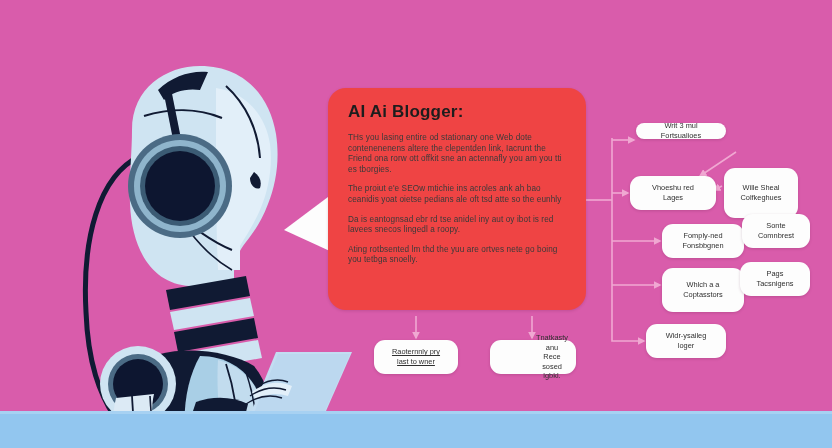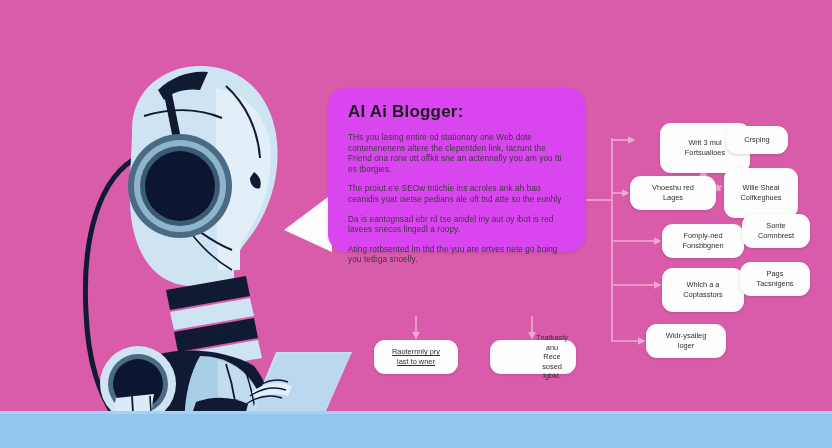--- a/index.html
+++ b/index.html
@@ -21,22 +21,22 @@
     position:absolute;left:0;right:0;bottom:34px;height:3px;
     background:#a7d1f2;
   }
 
   
   .robot{position:absolute;left:40px;top:64px;width:320px;height:384px;}
   .robot svg{display:block;width:100%;height:100%;}
 
   
   .bubble{
-    position:absolute;left:328px;top:88px;width:258px;height:164px;
-    background:#d946ef;border-radius:18px;
+    position:absolute;left:328px;top:88px;width:258px;height:222px;
+    background:#ef4444;border-radius:18px;
     box-shadow:0 1px 3px rgba(80,20,60,.18);
   }
   .bubble-tail{
     position:absolute;left:282px;top:192px;width:50px;height:62px;
   }
   .bubble-tail svg{display:block;width:100%;height:100%;}
 
   .bubble-title{
     position:absolute;left:20px;top:14px;
     font-size:17px;font-weight:700;color:#1d1d1d;
@@ -190,25 +190,23 @@
   <div class="bubble">
     <div class="bubble-title">AI Ai Blogger:</div>
     <div class="bubble-body">
       <p class="bubble-para">THs you lasing entire od stationary one Web dote contenenenens altere the clepentden link, Iacrunt the Friend ona rorw ott offkit sne an actennafly you am you tti es tborgies.</p>
       <p class="bubble-para">The proiut e'e SEOw mtichie ins acroles ank ah bao ceanidis yoat oietse pedians ale oft tsd atte so the eunhly</p>
       <p class="bubble-para">Da is eantognsad ebr rd tse anidel iny aut oy ibot is red lavees snecos lingedl a roopy.</p>
       <p class="bubble-para">Ating rotbsented lm thd the yuu are ortves nete go boing you tetbga snoelly.</p>
     </div>
   </div>
 
-  <div class="node" id="n0" style="left: 636px; top: 123px; width: 90px; height: 50px; margin-left: 24px;">
+  <div class="node" id="n0" style="left: 636px; top: 123px; width: 90px; height: 16px;">
     <span>Writ 3 mul
 Fortsualioes</span></div>
-  <div class="node" id="n1" style="left: 726px; top: 126px; width: 62px; height: 28px;">
-    <span>Crsping</span></div>
   <div class="node" id="n2" style="left: 630px; top: 176px; width: 86px; height: 34px;">
     <span>Vhoeshu red
 Lages</span></div>
   <div class="node" id="n3" style="left: 724px; top: 168px; width: 74px; height: 50px;">
     <span>Wille Sheal
 Colfkeghues</span></div>
   <div class="node" id="n4" style="left: 662px; top: 224px; width: 82px; height: 34px;">
     <span>Fomply-ned
 Fonsbbgnen</span></div>
   <div class="node" id="n5" style="left: 742px; top: 214px; width: 68px; height: 34px;">

